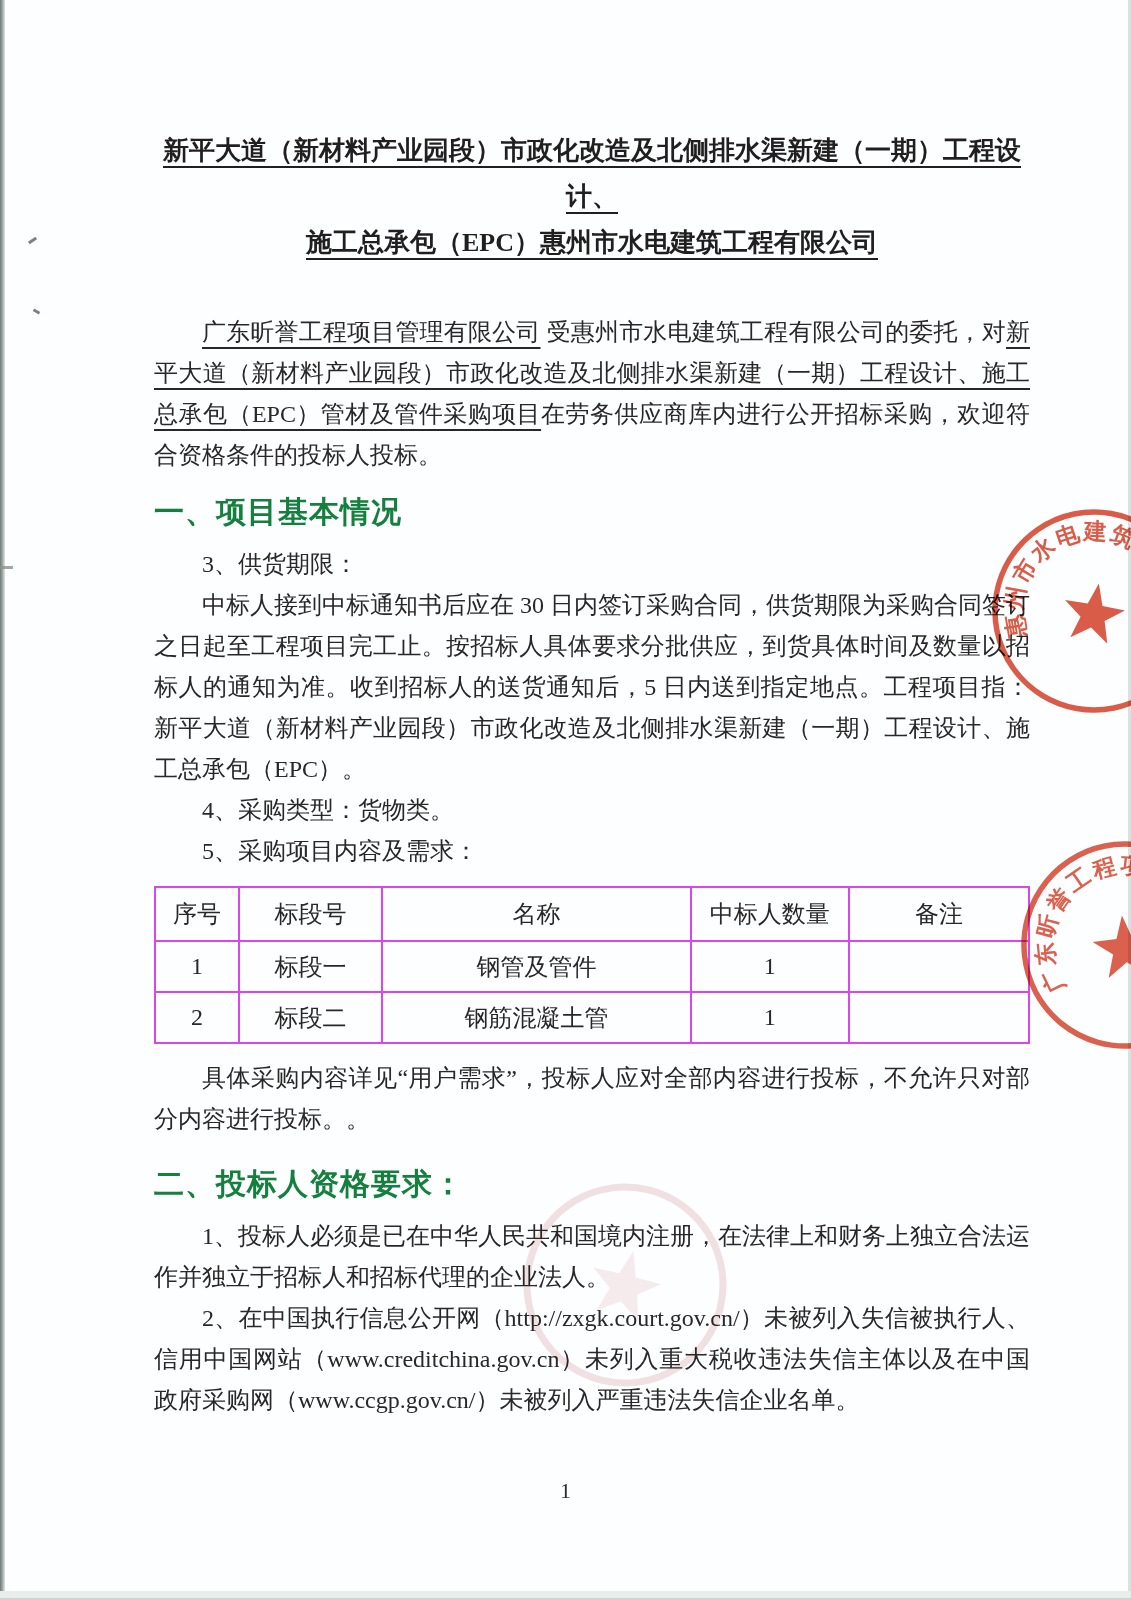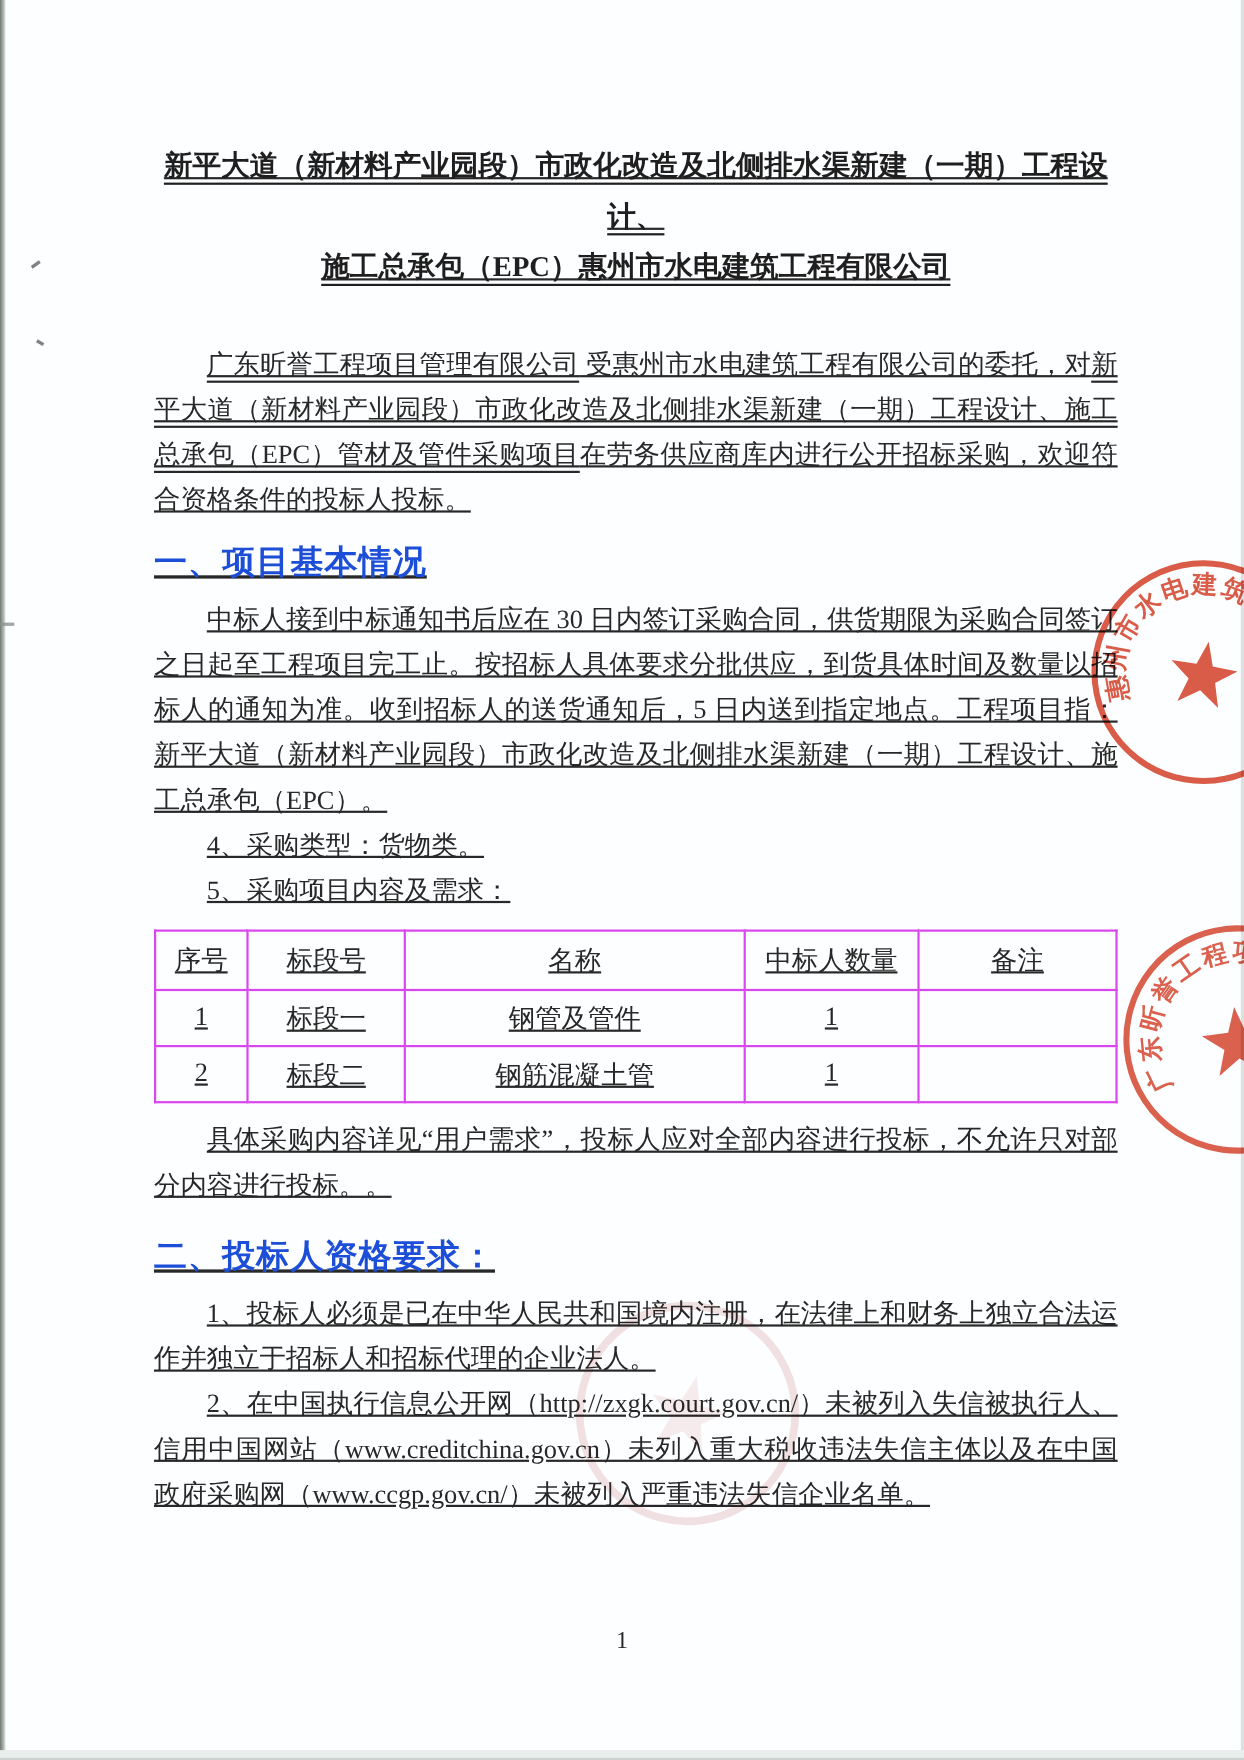--- a/index.html
+++ b/index.html
@@ -27,32 +27,32 @@
   }
   .edge-bottom {
     position:absolute; left:0; bottom:0; width:1131px; height:9px;
     background:#e9edec; border-bottom:2px solid #ccd3d1;
     box-sizing:border-box;
   }
   .pencil-mark { position:absolute; background:#555; opacity:.75; }
   .pm1 { left:28px; top:239px; width:9px; height:3px; transform:rotate(-35deg); }
   .pm2 { left:33px; top:310px; width:7px; height:3px; transform:rotate(30deg); }
 
-  .content { position:absolute; left:140px; top:128px; width:876px;text-decoration:underline; }
+  .content { position:absolute; left:154px; top:128px; width:876px; }
 
   .title { text-align:center; font-weight:bold; font-size:26px; line-height:46px; color:#1f1f1f; }
   .u { text-decoration:underline; text-underline-offset:7px; text-decoration-thickness:2px; }
 
   .body { font-size:24px; line-height:41px; margin:0; text-align:justify; }
   .indent { text-indent:2em; }
   .intro { margin-top:46px; }
 
   .h2 {
     font-family:"Liberation Sans","DejaVu Sans",sans-serif;
-    font-weight:bold; font-size:30px; line-height:36px; color:#1d4ed8;
+    font-weight:bold; font-size:30px; line-height:36px; color:#15803d;
     margin:18px 0 14px 0; letter-spacing:1px;
   }
   .h2.second { margin-top:26px; }
 
   table.lots { width:100%; border-collapse:collapse; table-layout:fixed; margin-top:14px; }
   table.lots th, table.lots td {
     border:2px solid #d946ef; text-align:center; vertical-align:middle;
     font-size:24px; font-weight:normal; padding:0;
   }
   table.lots th { height:52px; }
@@ -89,20 +89,21 @@
 
     <div class="title">
       <div><span class="u">新平大道（新材料产业园段）市政化改造及北侧排水渠新建（一期）工程设计、</span></div>
       <div><span class="u">施工总承包（EPC）惠州市水电建筑工程有限公司</span></div>
     </div>
 
     <p class="body indent intro"><span class="u">广东昕誉工程项目管理有限公司</span><span> 受惠州市水电建筑工程有限公司的委托，对</span><span class="u">新平大道（新材料产业园段）市政化改造及北侧排水渠新建（一期）工程设计、施工总承包（EPC）管材及管件采购项目</span><span>在劳务供应商库内进行公开招标采购，欢迎符合资格条件的投标人投标。</span></p>
 
     <div class="h2">一、项目基本情况</div>
 
+    <p class="body indent">3、供货期限：</p>
     <p class="body indent">中标人接到中标通知书后应在 30 日内签订采购合同，供货期限为采购合同签订之日起至工程项目完工止。按招标人具体要求分批供应，到货具体时间及数量以招标人的通知为准。收到招标人的送货通知后，5 日内送到指定地点。工程项目指：新平大道（新材料产业园段）市政化改造及北侧排水渠新建（一期）工程设计、施工总承包（EPC）。</p>
     <p class="body indent">4、采购类型：货物类。</p>
     <p class="body indent">5、采购项目内容及需求：</p>
 
     <table class="lots">
       <colgroup>
         <col style="width:9.6%">
           <col style="width:16.4%">
           <col style="width:35.3%">
           <col style="width:18.1%">

